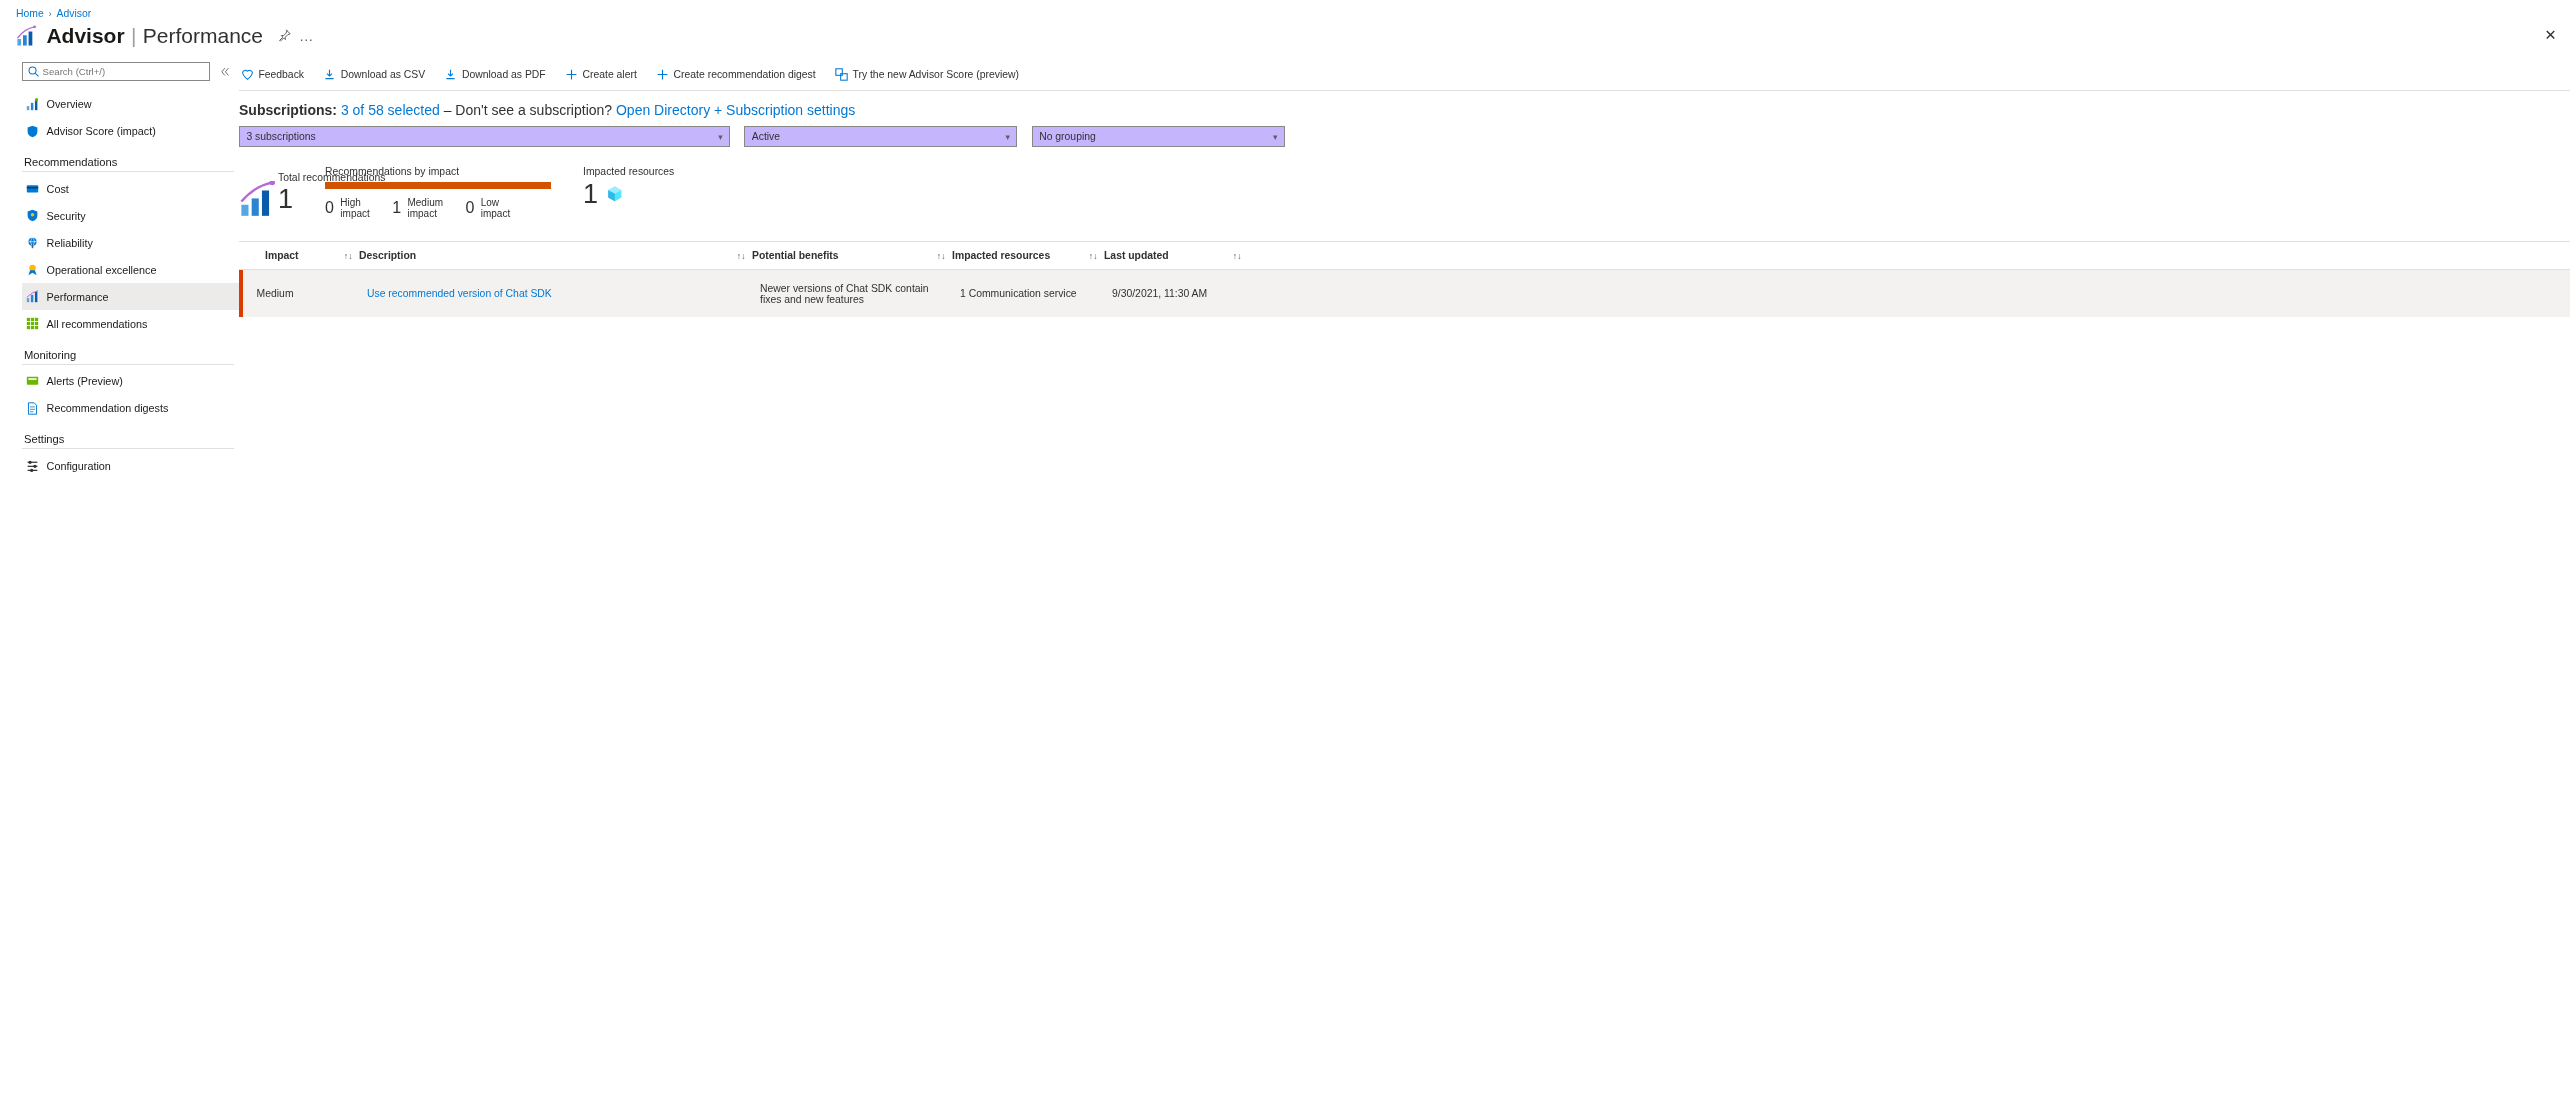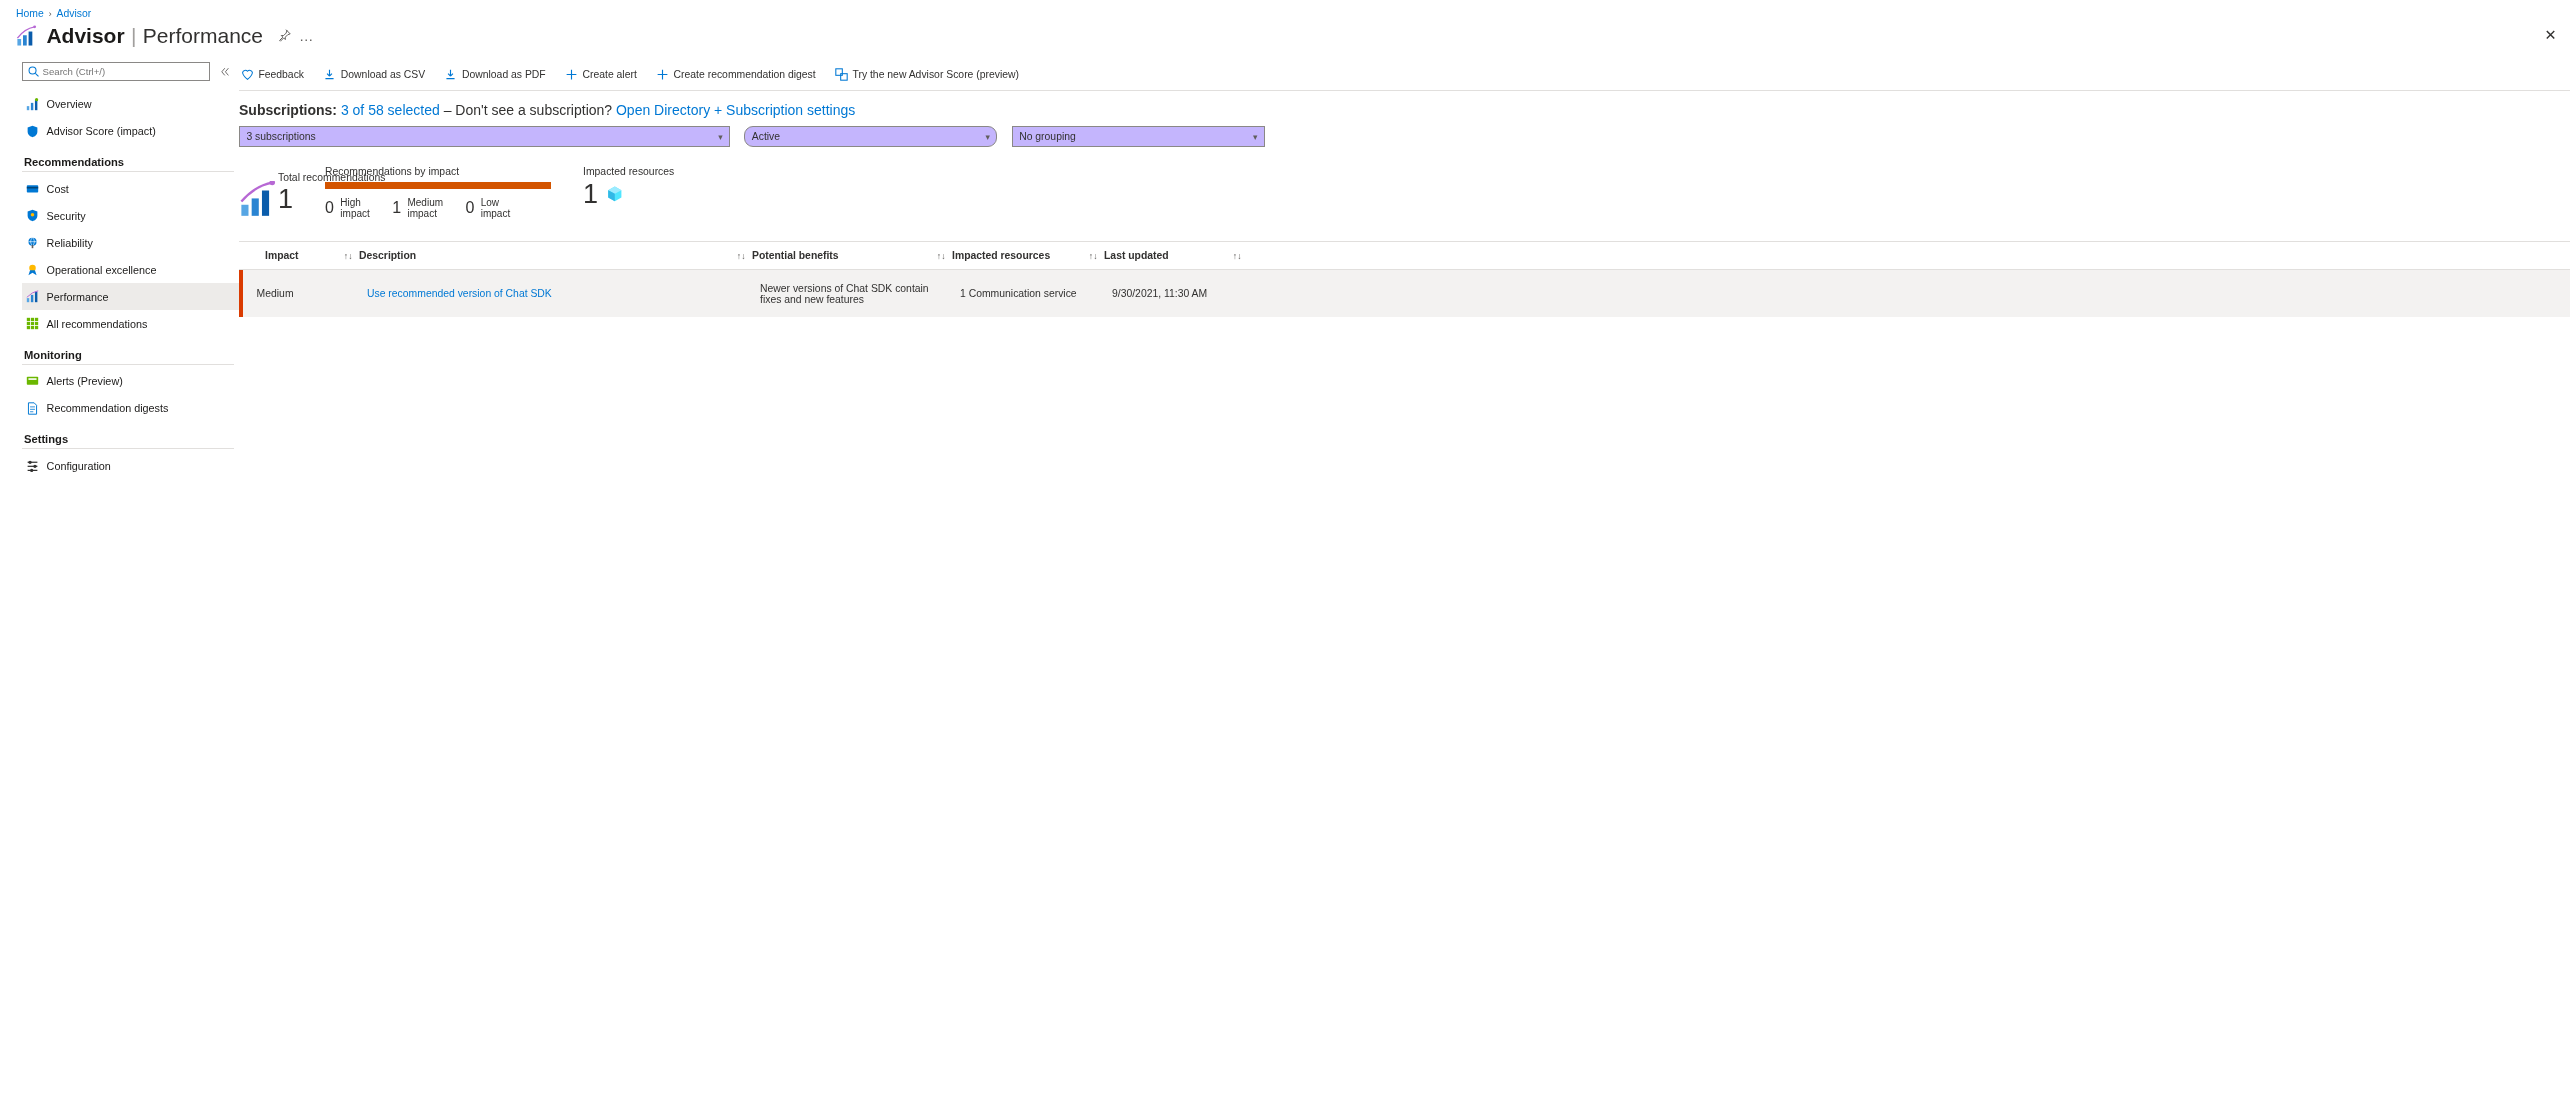--- a/index.html
+++ b/index.html
@@ -29,37 +29,37 @@
   .search-wrap { display: flex; align-items: center; gap: 8px; padding-right: 8px; margin-bottom: 9.6px; }
   .search-box { flex: 1; display: flex; align-items: center; border: 0.8px solid #8a8886; height: 19px; padding: 0 4.8px; font-size: 9.6px; color: #605e5c; }
   .search-box .sicon { width: 11.2px; height: 11.2px; margin-right: 3.2px; color: #0078d4; }
   .search-box input { border: none; outline: none; flex: 1; font-size: 9.6px; }
   .collapse-btn { width: 13px; height: 13px; display:flex; align-items:center; justify-content:center; cursor:pointer; color:#605e5c; }
 
   
   .nav-item { display: flex; align-items: center; height: 27px; padding-left: 3.2px; cursor: pointer; font-size: 10.8px; color: #1b1a19; }
   .nav-item.active { background: #edebe9; }
   .nav-item .nicon { width: 13px; height: 13px; margin-right: 8px; flex-shrink: 0; }
-  .nav-section { font-size: 11.2px; font-weight: 700; color: #1b1a19; margin: 11.2px 0 3.2px 1.6px; }
+  .nav-section { font-size: 11.2px; font-weight: 400; color: #1b1a19; margin: 11.2px 0 3.2px 1.6px; }
   .nav-hr { border: none; border-top: 0.8px solid #e1dfdd; margin: 3.2px 4.8px 3.2px 0; }
 
   
   .toolbar { display: flex; align-items: center; gap: 19px; height: 32px; border-bottom: 0.8px solid #e1dfdd; padding-left: 1.6px; }
   .toolbar .titem { display: inline-flex; align-items: center; gap: 4.8px; font-size: 10.4px; color: #323130; cursor: pointer; }
   .toolbar .titem .ticon { width: 13px; height: 13px; color: #0078d4; }
 
   
   .filters { padding: 8px 4.8px 8px 0; }
   .filter-text { font-size: 14px; padding: 3.2px 0 8px 0; }
   .filter-text b { font-weight: 600; }
   .filter-row { display: flex; gap: 14.4px; }
   .select { flex: 0 0 auto; display:flex; align-items:center; justify-content:space-between; height: 21px; border: 0.8px solid #8a8886; padding: 0 6.4px; font-size: 10.4px; color: #323130; background: #c4b5fd; cursor: pointer; }
   .select .chev { font-size: 8.8px; color: #605e5c; margin-left: 8px; }
   .sel1 { width: 491px; }
-  .sel2 { width: 253px; border-radius: 9px; }
+  .sel2 { width: 273px; }
   .sel3 { width: 253px; }
 
   
   .summary { display: flex; align-items: flex-start; gap: 32px; padding: 11.2px 0 22.4px 0; }
   .card1 { display:flex; align-items:center; gap: 1px; }
   .bigicon { width: 38px; height: 38px; }
   .card1 .num { font-size: 27px; line-height: 1; font-weight: 400; }
   .card1 .lbl { font-size: 10.4px; color: #323130; position: absolute; }
   .tot-wrap { position: relative; }
   .tot-wrap .lbl { top: -14.4px; left: 0; white-space: nowrap; }

